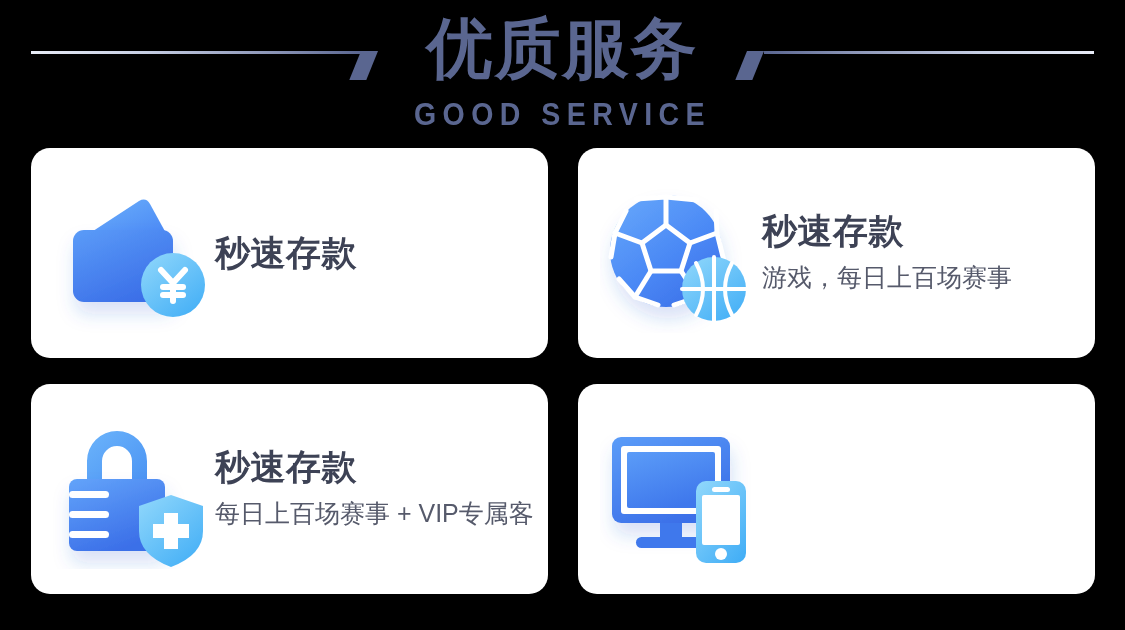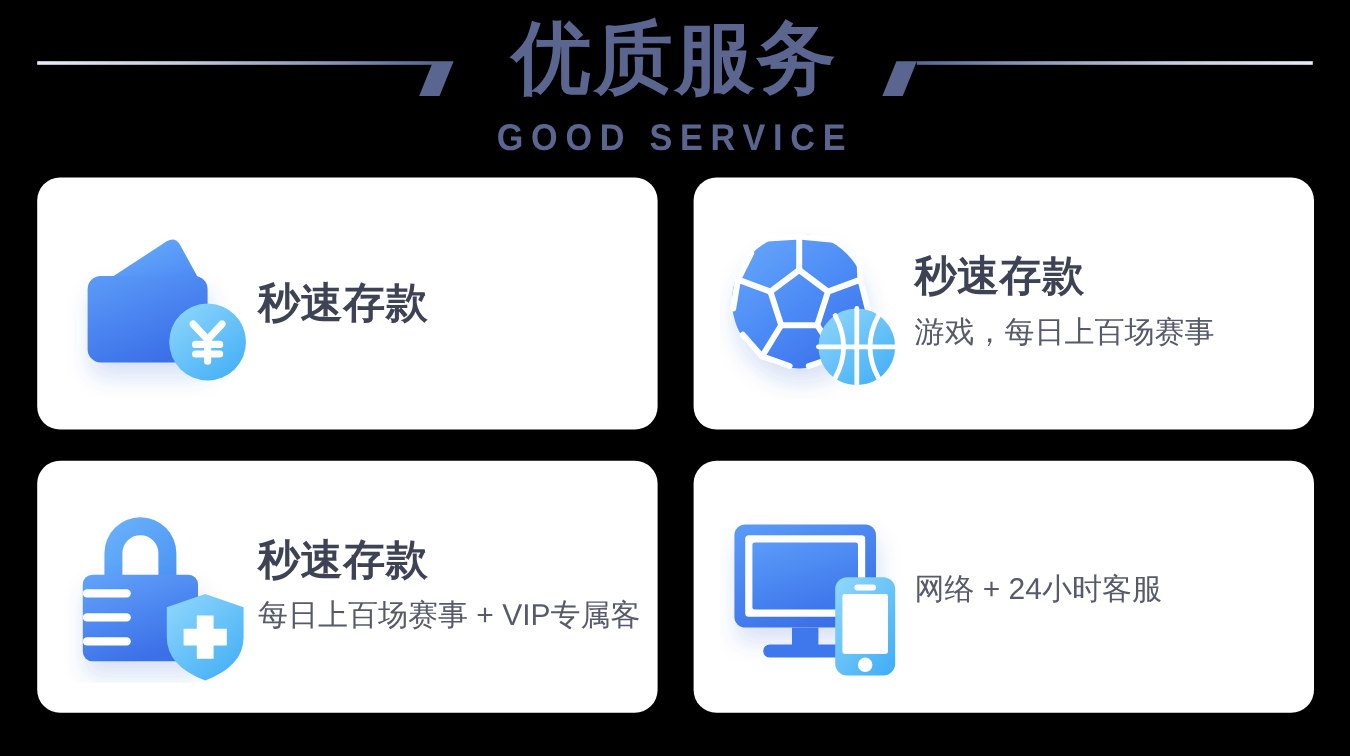--- a/index.html
+++ b/index.html
@@ -338,18 +338,17 @@
         <rect x="36" y="128" width="70" height="11" rx="5.5" fill="#3f78ec"></rect>
 
         <rect x="96" y="72" width="50" height="82" rx="10" fill="url(#pg)"></rect>
         <rect x="102" y="86" width="38" height="50" rx="2" fill="#ffffff"></rect>
         <rect x="112" y="78" width="18" height="5" rx="2.5" fill="#ffffff"></rect>
         <circle cx="121" cy="145" r="6" fill="#ffffff"></circle>
       </svg>
     </div>
     <div class="card-text">
       <div class="card-sub">
-        <div>网络 + 24小时客服</div>
       </div>
     </div>
   </div>
 
 </div>
 
 </body></html>

